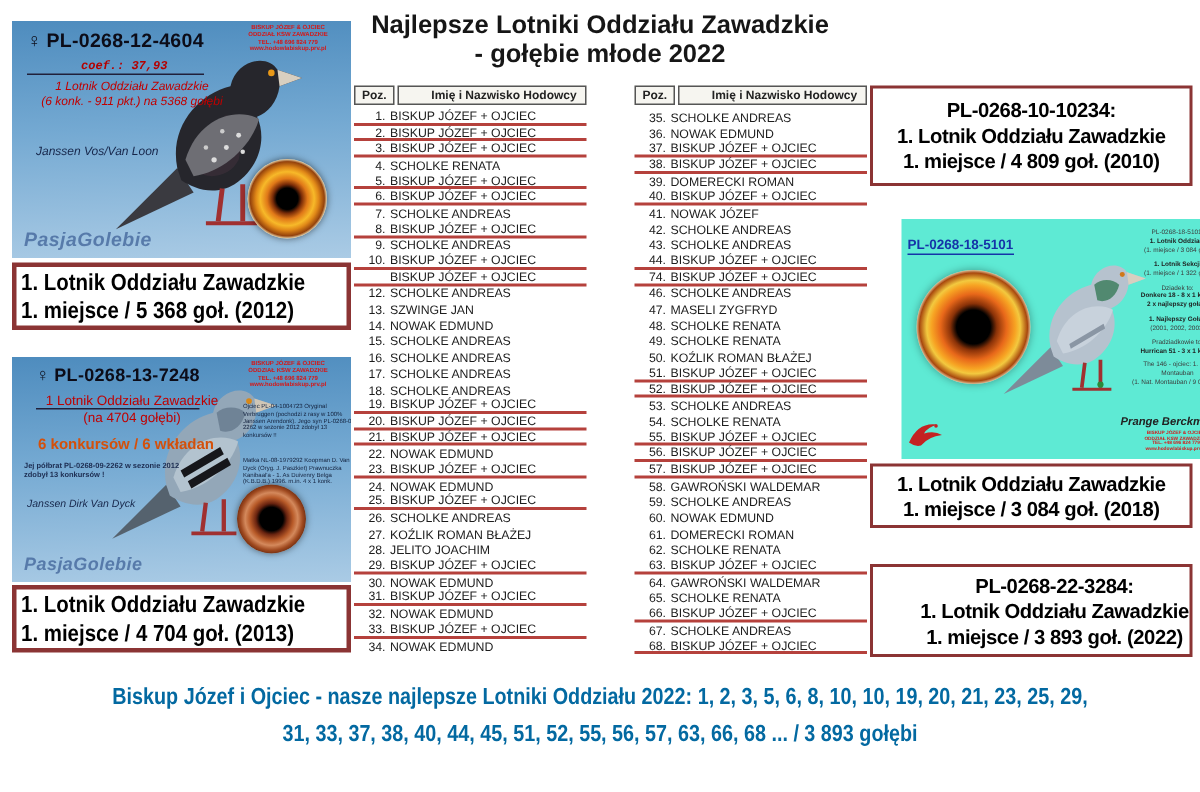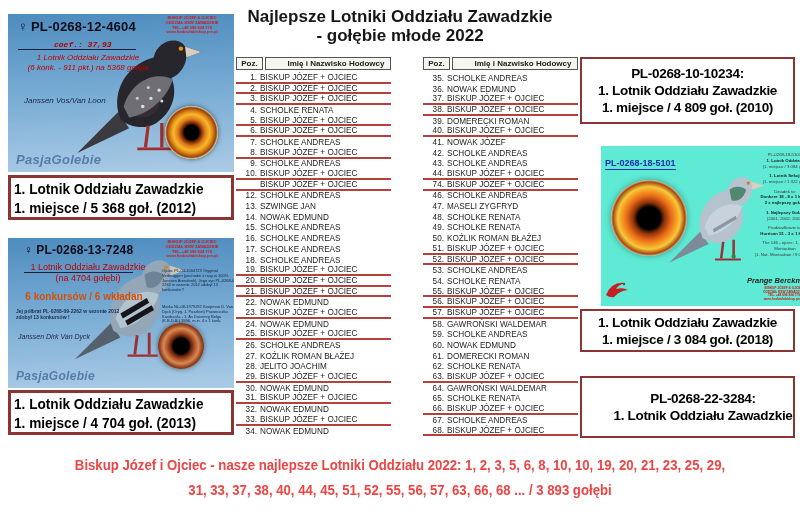--- a/index.html
+++ b/index.html
@@ -100,21 +100,21 @@
        line-height:5.9px;color:#3a3a3a;z-index:5;}
   .pline.pb{font-weight:bold;color:#1e1e1e;}
   .pline.gap{margin-top:3.5px;}
   .sig{position:absolute;right:3px;bottom:21px;font-weight:bold;font-style:italic;
        font-size:7.5px;color:#222;z-index:5;}
   .contactR{position:absolute;right:3px;bottom:4px;width:62px;text-align:center;color:#d41818;
             font-size:3.2px;line-height:3.8px;font-weight:bold;z-index:5;}
   .birdlogo{position:absolute;left:3px;bottom:6px;width:26px;height:22px;z-index:5;}
 
   
-  .footer{position:absolute;left:0;top:452px;width:800px;text-align:center;font-weight:bold;color:#ef4444;}
+  .footer{position:absolute;left:0;top:452px;width:800px;text-align:center;font-weight:bold;color:#0369a1;}
   .fline{white-space:nowrap;font-size:15.5px;line-height:25px;transform:scaleX(.85);
          transform-origin:50% 50%;}
 </style>
 </head>
 <body>
 
 <div class="page">
 
   <div class="title">
     <div>Najlepsze Lotniki Oddziału Zawadzkie</div>
@@ -542,20 +542,21 @@
   </div>
 
   <div class="rightbox boxB">
     <div>1. Lotnik Oddziału Zawadzkie</div>
     <div>1. miejsce / 3 084 goł. (2018)</div>
   </div>
 
   <div class="rightbox boxC">
     <div>PL-0268-22-3284:</div>
     <div>1. Lotnik Oddziału Zawadzkie</div>
+    <div>1. miejsce / 3 893 goł. (2022)</div>
   </div>
 
   <div class="footer">
     <div class="fline">Biskup Józef i Ojciec - nasze najlepsze Lotniki Oddziału 2022: 1, 2, 3, 5, 6, 8, 10, 10, 19, 20, 21, 23, 25, 29,</div>
     <div class="fline">31, 33, 37, 38, 40, 44, 45, 51, 52, 55, 56, 57, 63, 66, 68  ... / 3 893 gołębi</div>
   </div>
 
 </div>
 
 </body></html>

